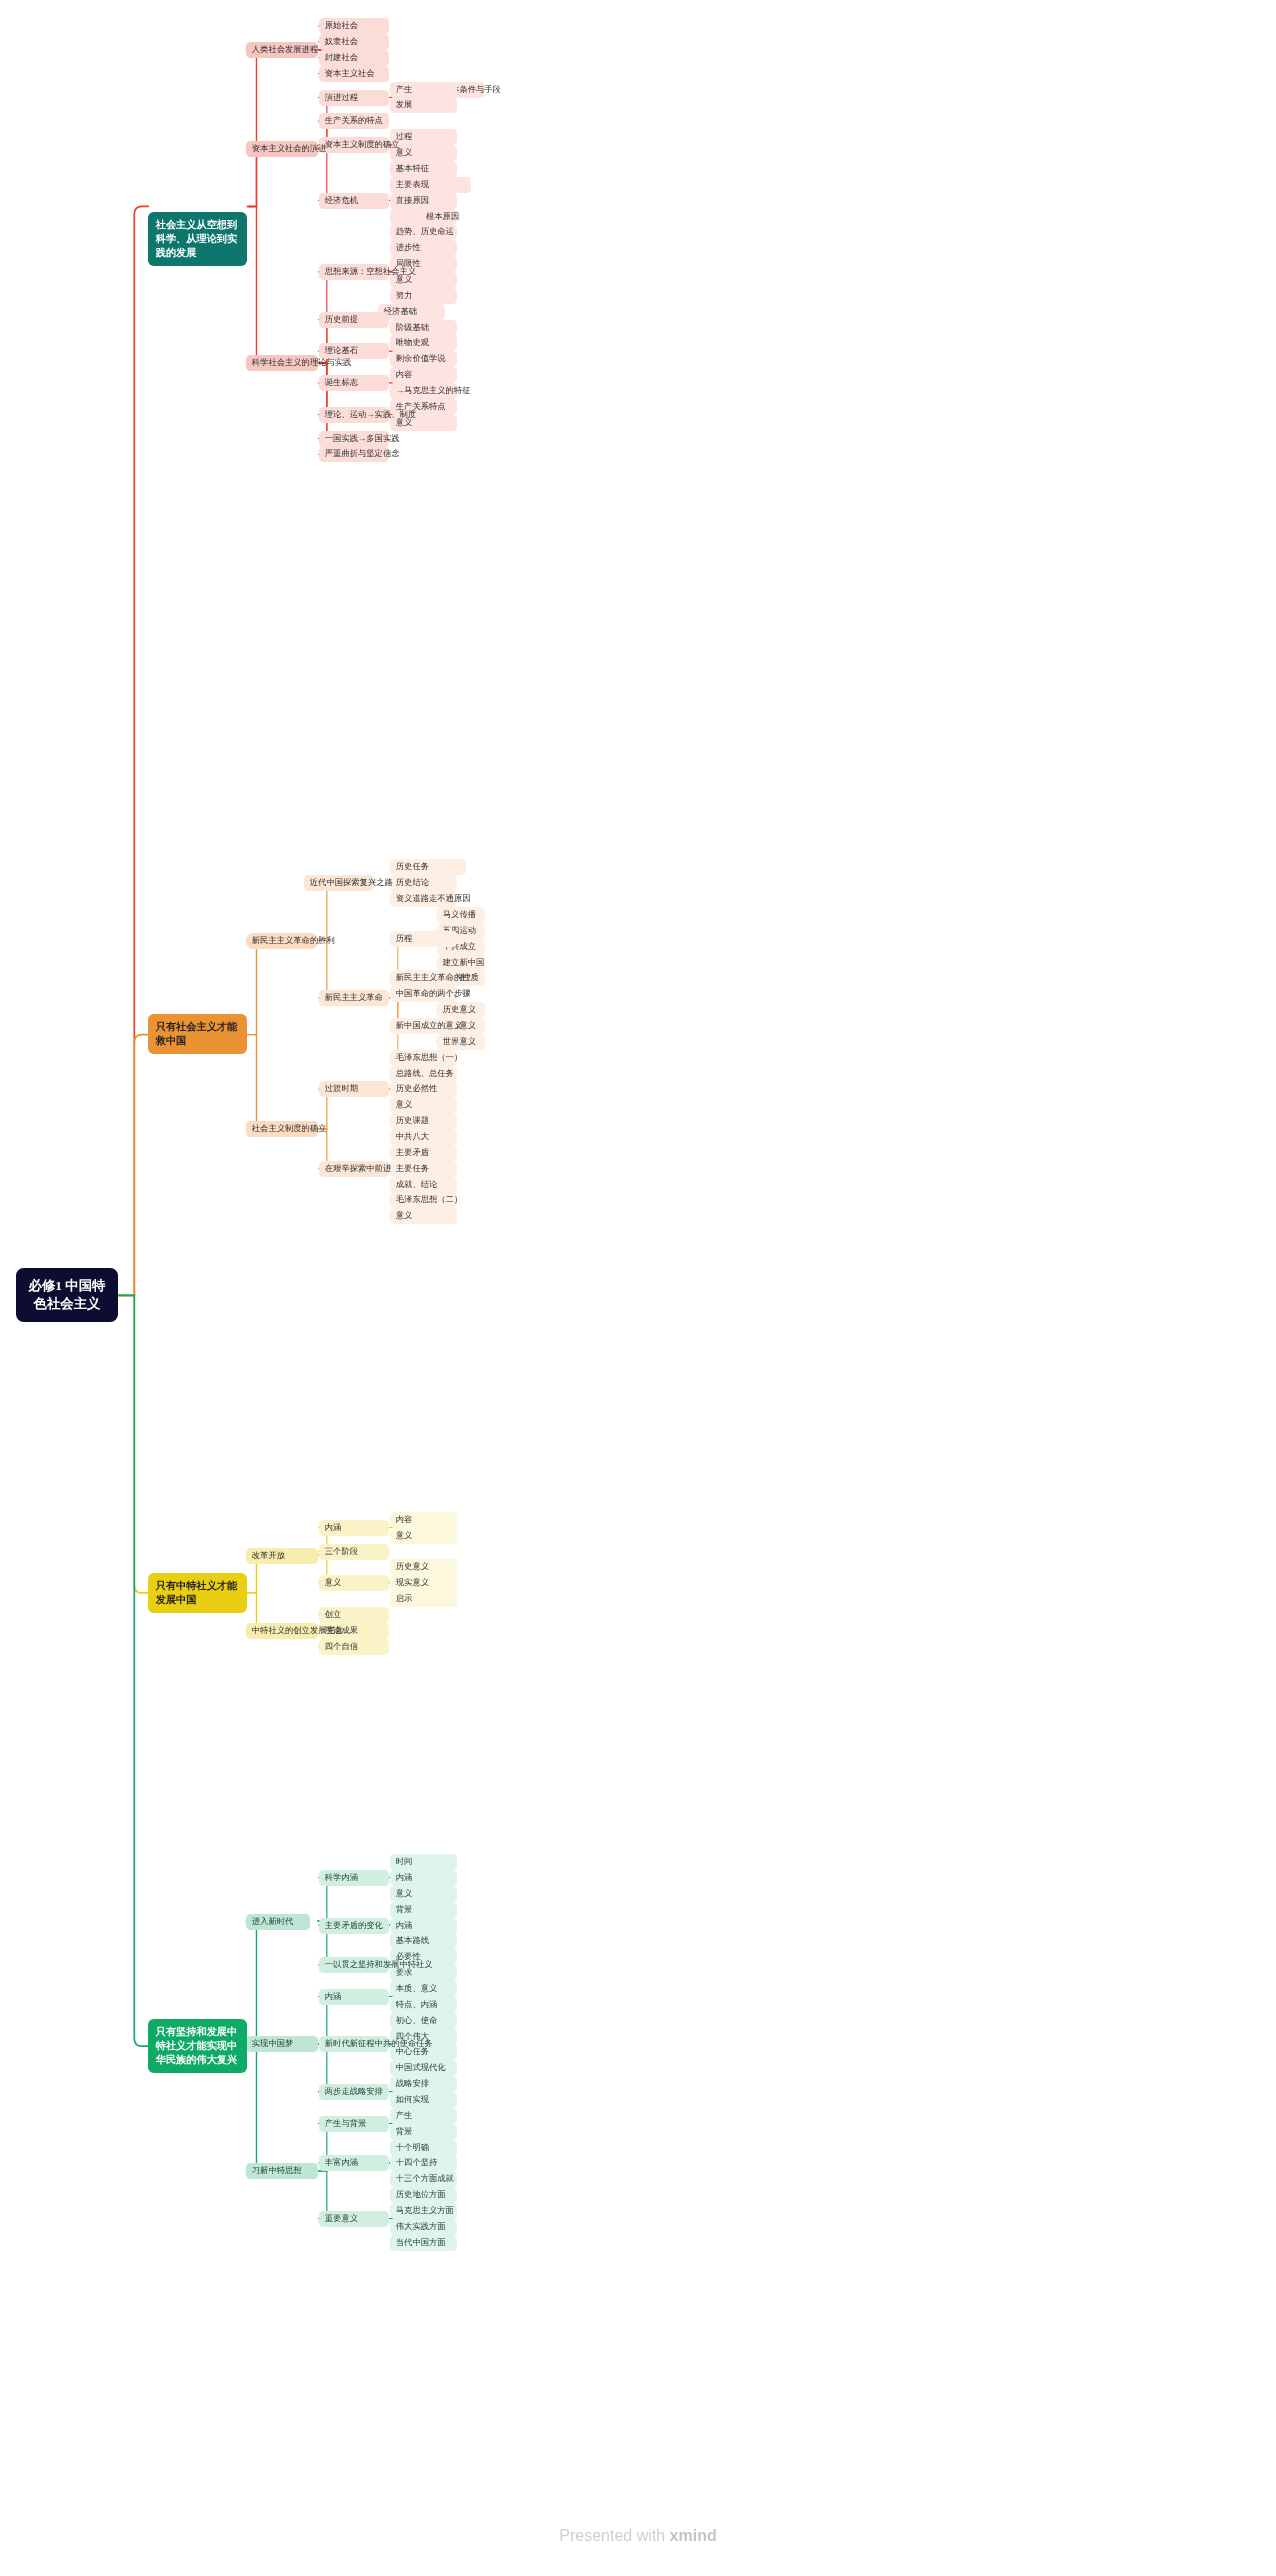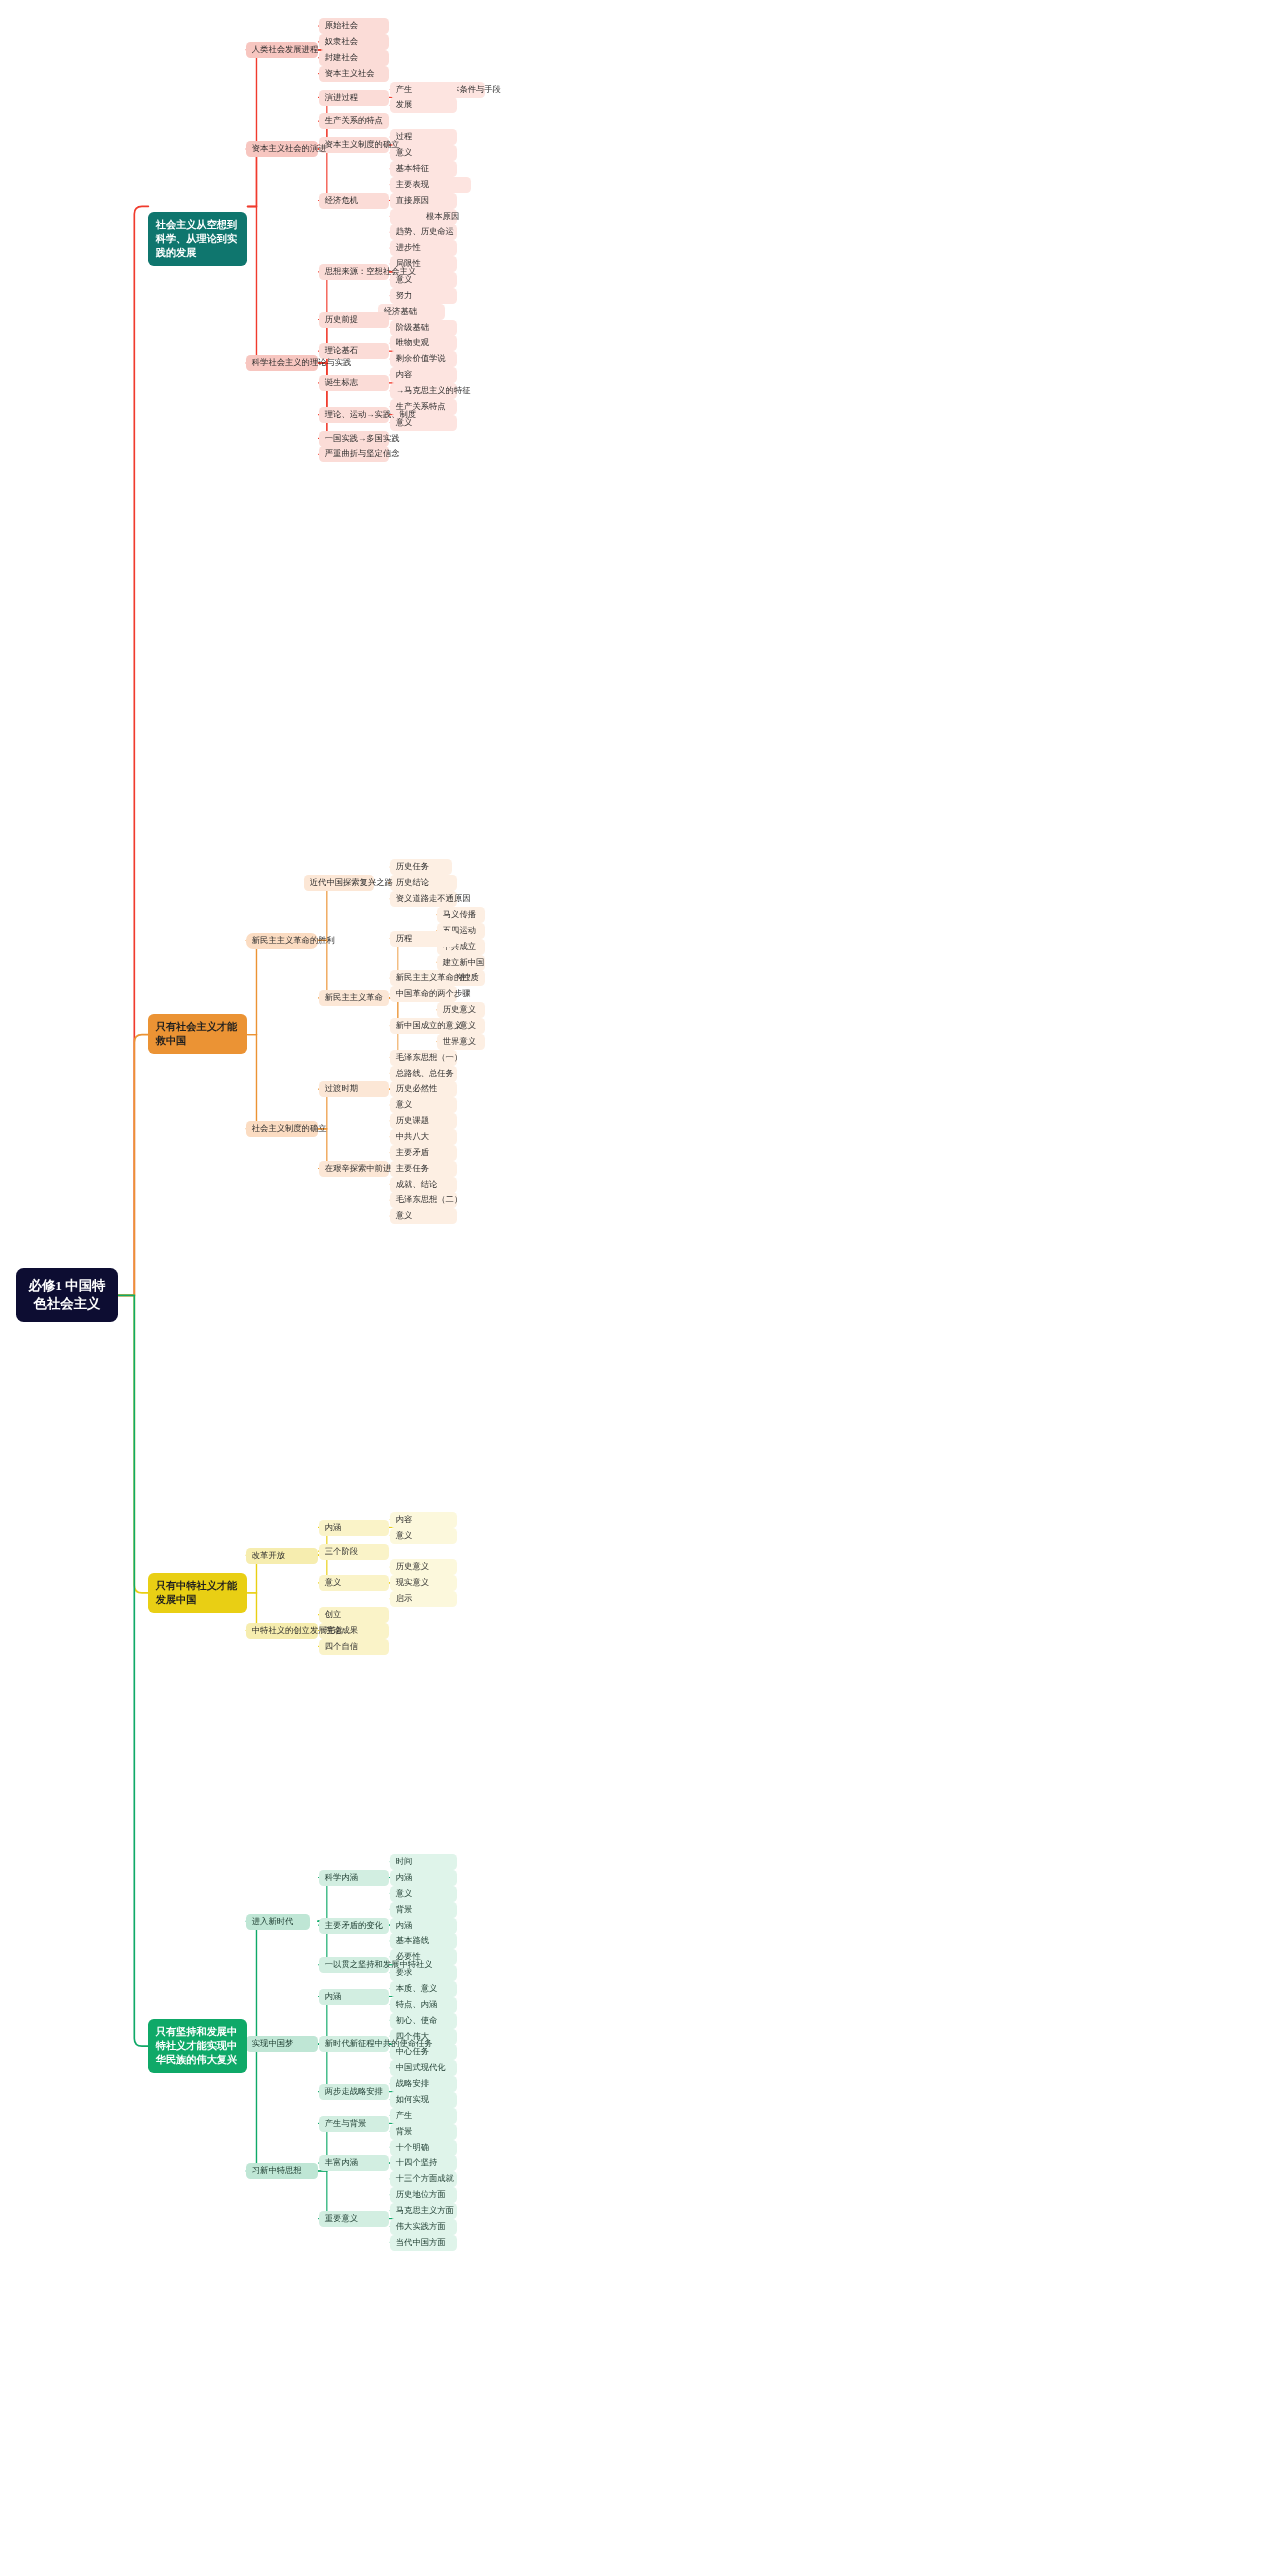--- a/index.html
+++ b/index.html
@@ -237,21 +237,21 @@
       <div class="node n-sub lvred4" style="left: 390px; width: 67px; top: 367px;">内容</div>
       <div class="node n-sub lvred4" style="left: 390px; width: 67px; top: 383px;">→马克思主义的特征</div>
       <div class="node n-sub lvred3" style="left: 319px; width: 70px; top: 375px;">诞生标志</div>
       <div class="node n-sub lvred4" style="left: 390px; width: 67px; top: 399px;">生产关系特点</div>
       <div class="node n-sub lvred4" style="left: 390px; width: 67px; top: 415px;">意义</div>
       <div class="node n-sub lvred3" style="left: 319px; width: 70px; top: 407px;">理论、运动→实践、制度</div>
       <div class="node n-sub lvred3" style="left: 319px; width: 70px; top: 431px;">一国实践→多国实践</div>
       <div class="node n-sub lvred3" style="left: 319px; width: 70px; top: 446px;">严重曲折与坚定信念</div>
       <div class="node n-sub lvred2" style="left: 246px; width: 72px; top: 355px;">科学社会主义的理论与实践</div>
       <div class="node n-main red" style="left: 148px; width: 99px; top: 179px;">社会主义从空想到科学、从理论到实践的发展</div>
-      <div class="node n-sub lvorg4" style="left: 390px; width: 62px; top: 859px;">历史任务</div>
+      <div class="node n-sub lvorg4" style="left: 390px; width: 76px; top: 859px;">历史任务</div>
       <div class="node n-sub lvorg4" style="left: 390px; width: 67px; top: 875px;">历史结论</div>
       <div class="node n-sub lvorg4" style="left: 390px; width: 67px; top: 891px;">资义道路走不通原因</div>
       <div class="node n-sub lvorg3" style="left: 304px; width: 70px; top: 875px;">近代中国探索复兴之路</div>
       <div class="node n-sub lvorg4" style="left: 437px; width: 48px; top: 907px;">马义传播</div>
       <div class="node n-sub lvorg4" style="left: 437px; width: 48px; top: 923px;">五四运动</div>
       <div class="node n-sub lvorg4" style="left: 437px; width: 48px; top: 939px;">中共成立</div>
       <div class="node n-sub lvorg4" style="left: 437px; width: 48px; top: 955px;">建立新中国</div>
       <div class="node n-sub lvorg4" style="left: 390px; width: 67px; top: 931px;">历程</div>
       <div class="node n-sub lvorg4" style="left: 437px; width: 48px; top: 970px;">“新”在?</div>
       <div class="node n-sub lvorg4" style="left: 390px; width: 67px; top: 970px;">新民主主义革命的性质</div>
@@ -324,14 +324,17 @@
       <div class="node n-sub lvgrn3" style="left: 319px; width: 70px; top: 2155px;">丰富内涵</div>
       <div class="node n-sub lvgrn4" style="left: 390px; width: 67px; top: 2187px;">历史地位方面</div>
       <div class="node n-sub lvgrn4" style="left: 390px; width: 67px; top: 2203px;">马克思主义方面</div>
       <div class="node n-sub lvgrn4" style="left: 390px; width: 67px; top: 2219px;">伟大实践方面</div>
       <div class="node n-sub lvgrn4" style="left: 390px; width: 67px; top: 2235px;">当代中国方面</div>
       <div class="node n-sub lvgrn3" style="left: 319px; width: 70px; top: 2211px;">重要意义</div>
       <div class="node n-sub lvgrn2" style="left: 246px; width: 72px; top: 2163px;">习新中特思想</div>
       <div class="node n-main green" style="left: 148px; width: 99px; top: 2019px;">只有坚持和发展中特社义才能实现中华民族的伟大复兴</div>
       <div class="node n-root" style="left: 16px; width: 102px; top: 1268px;">必修1 中国特色社会主义</div>
     </div>
+  <div class="footer" id="footer" style="top:2527px">
+    <span>Presented with </span><b>xmind</b>
+  </div>
 </div>
 
 
 </body></html>

